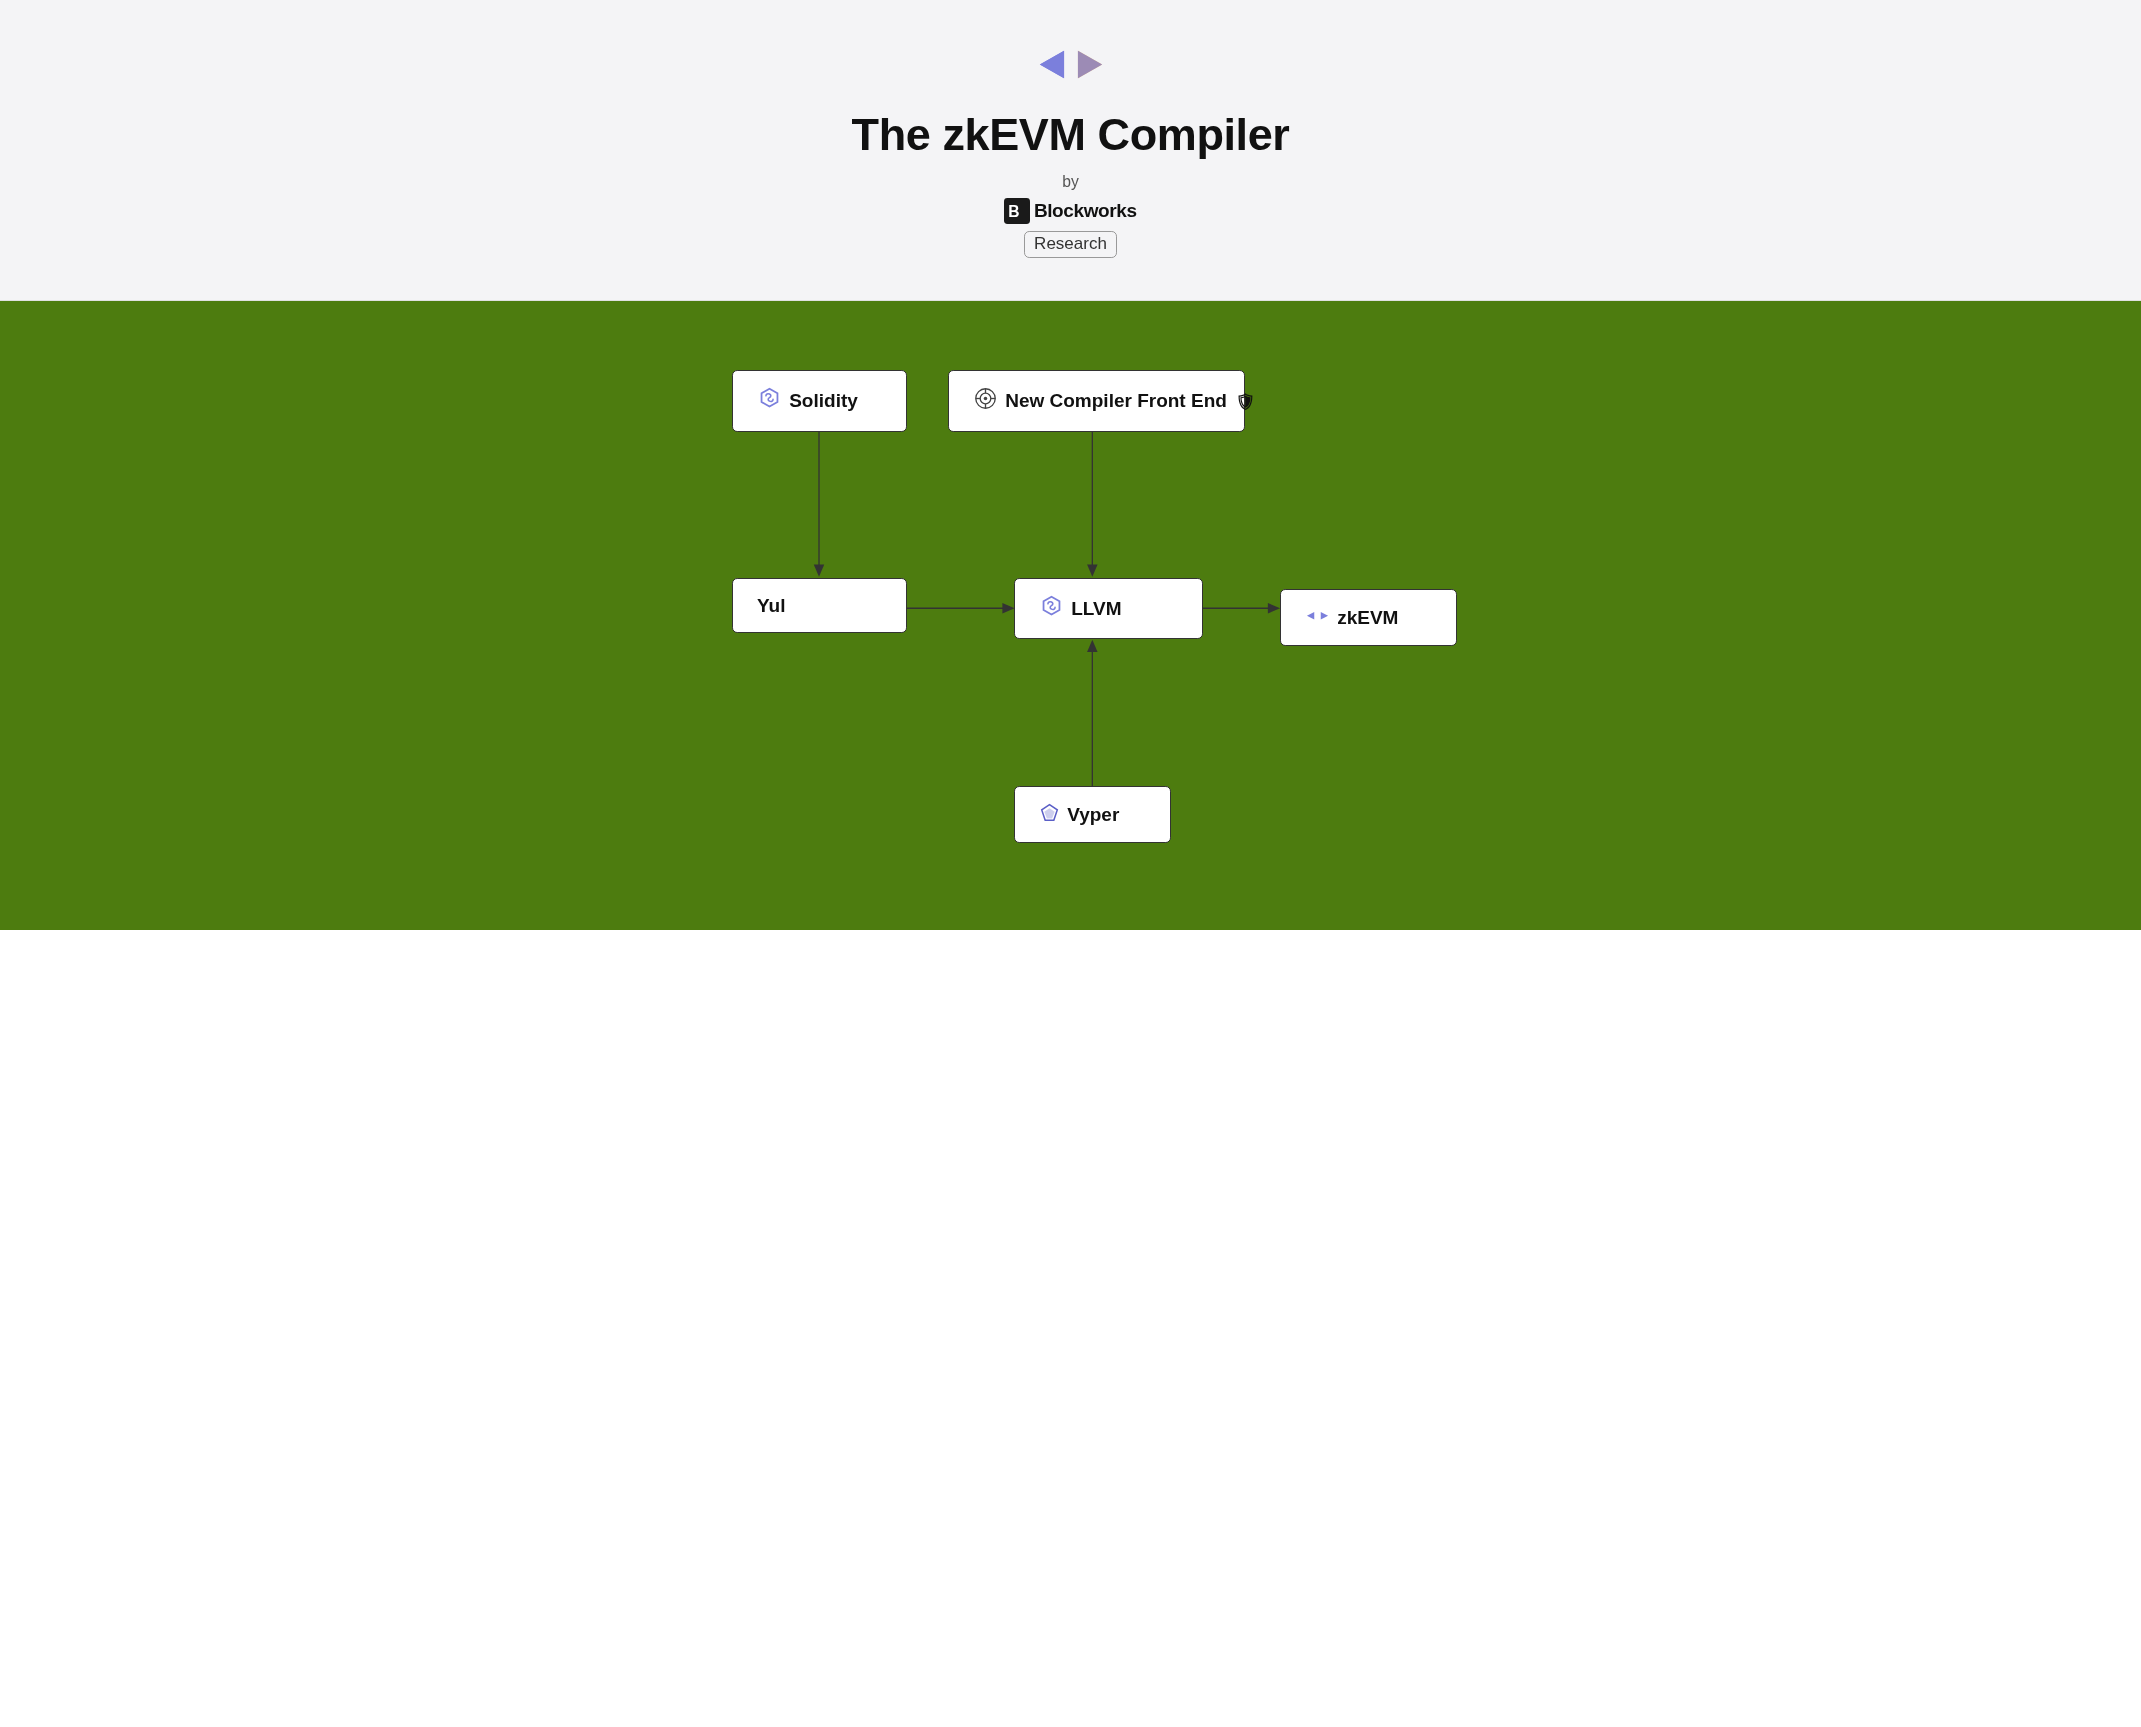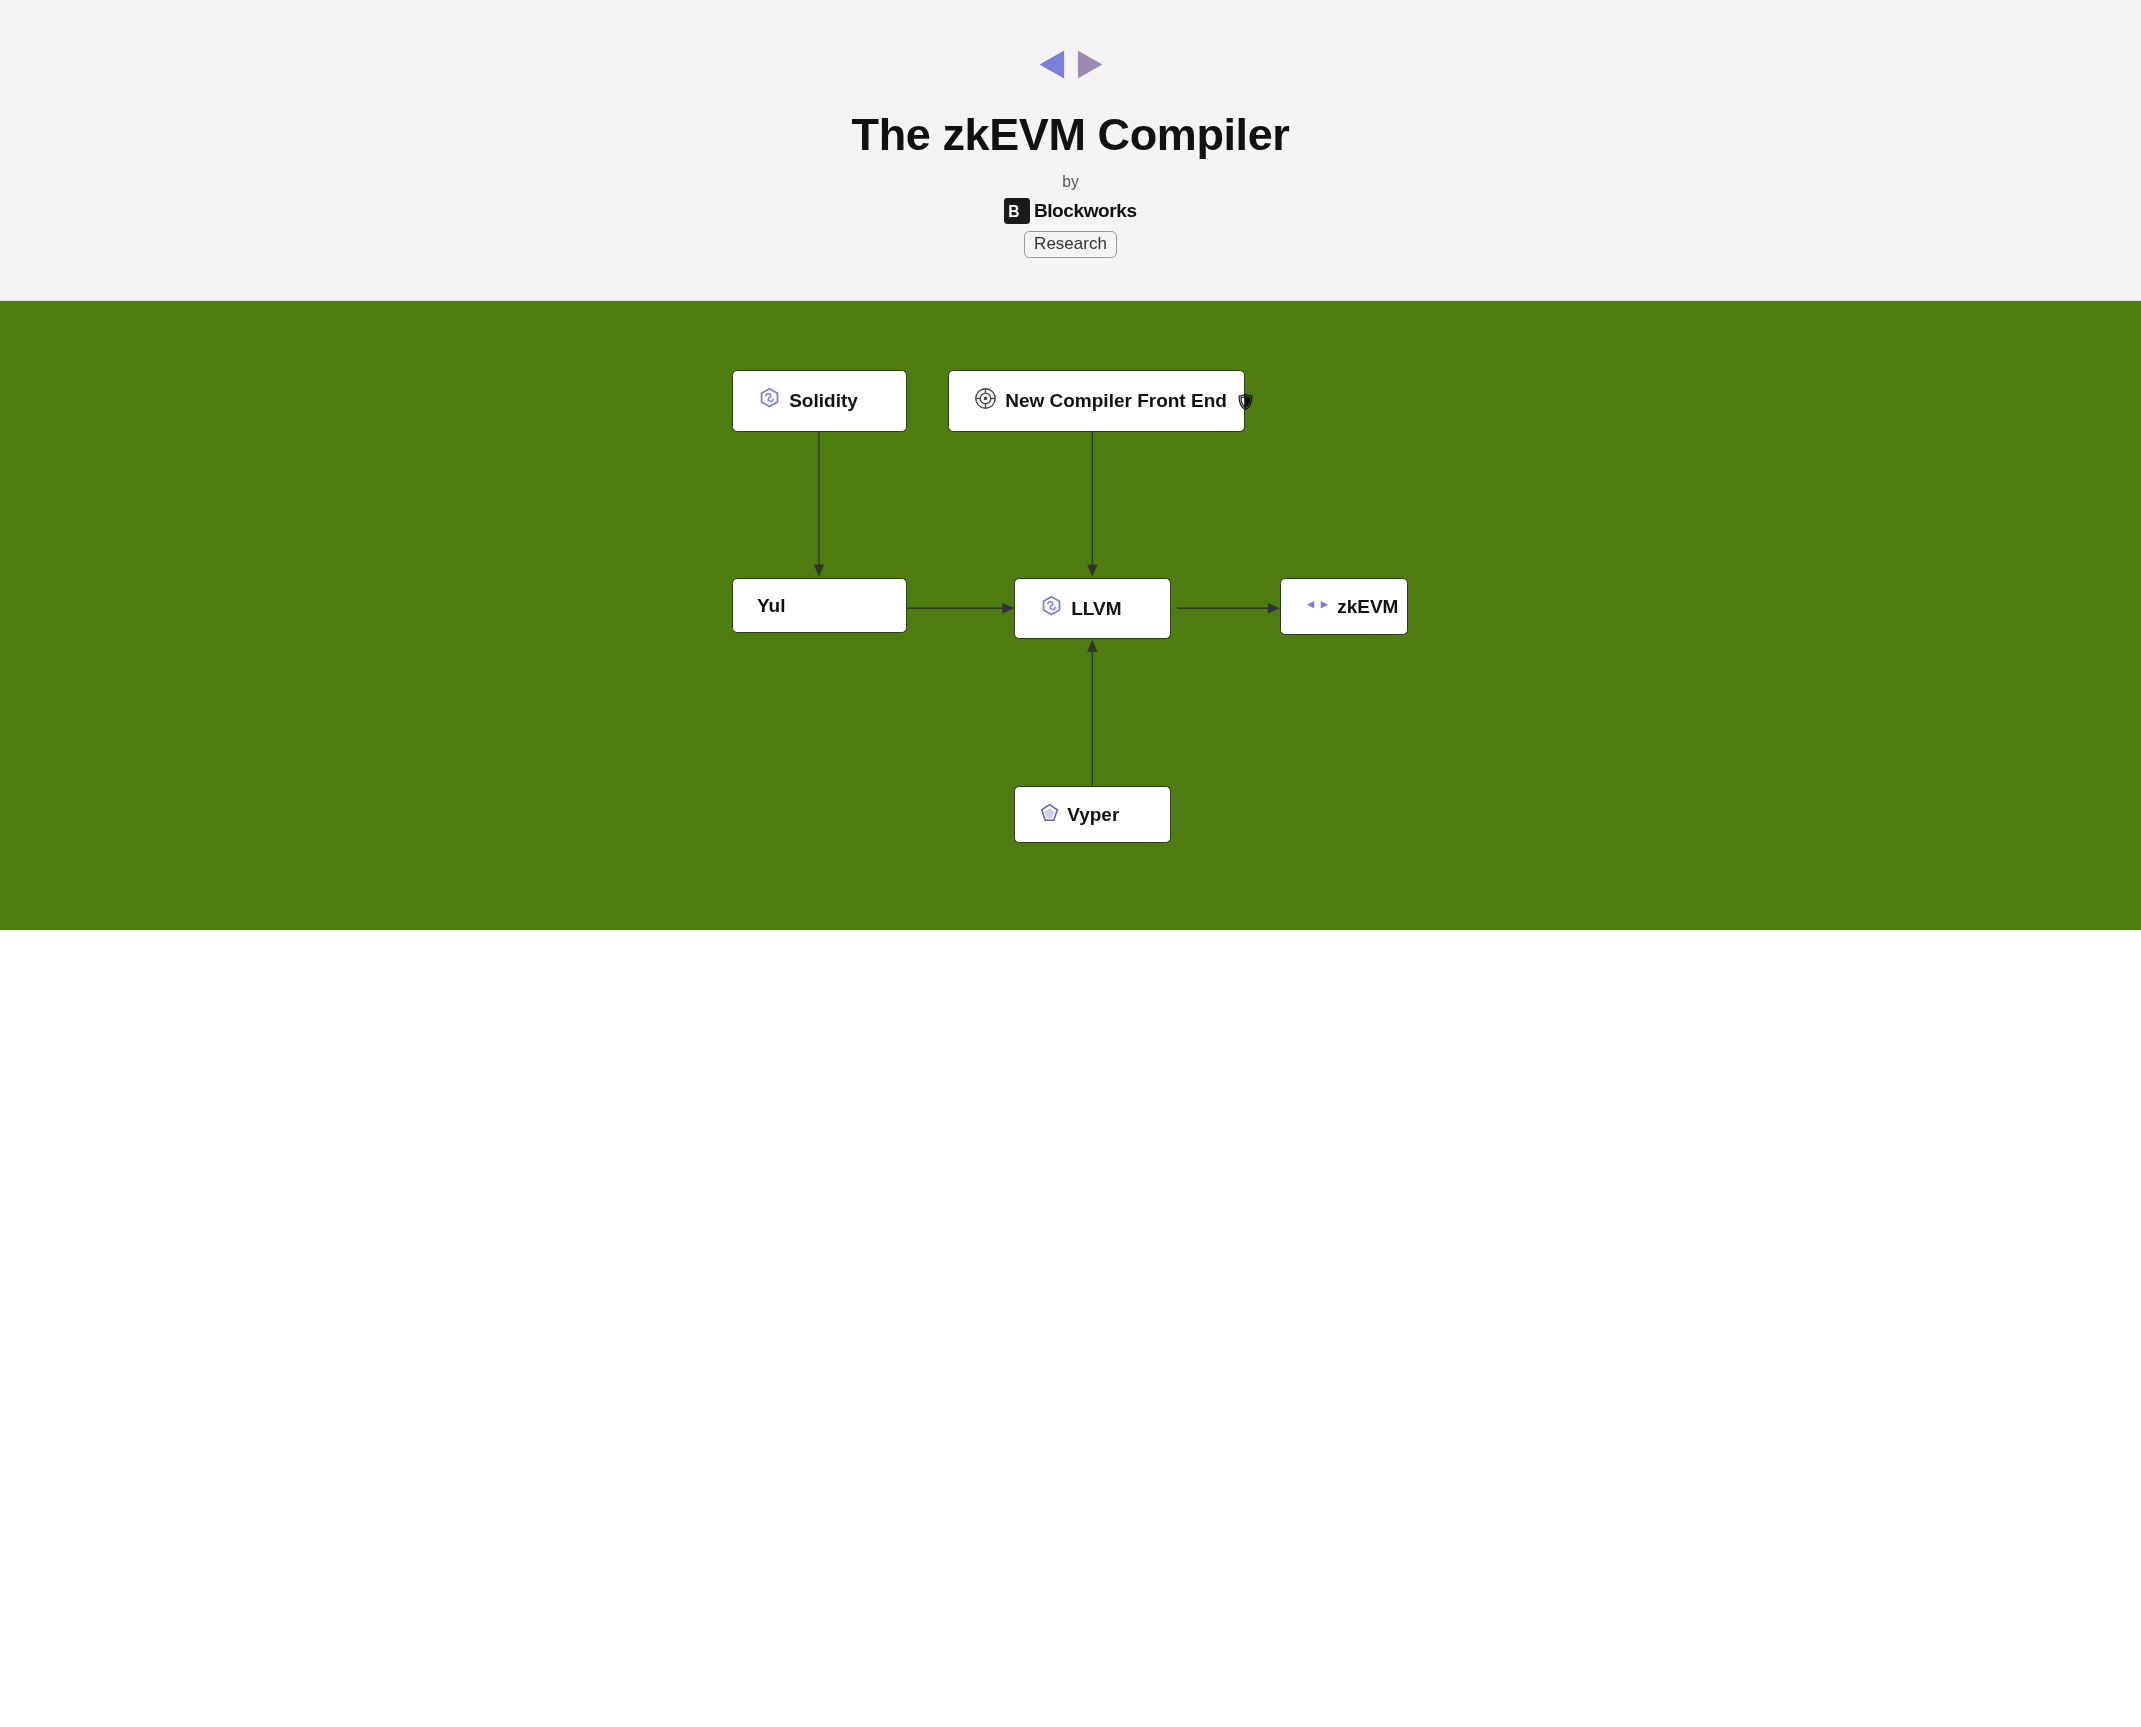--- a/index.html
+++ b/index.html
@@ -179,31 +179,31 @@
         </svg>
       </span>
       <span>New Compiler Front End</span>
       <span style="font-size:15.7px;">🛡</span>
     </div>
 
     <div class="abs-node node" style="left:37px; top:225px; width:175px;padding-left:24px;">
       <span>Yul</span>
     </div>
 
-    <div class="abs-node node" style="left:319px; top:225px; width:157px;">
+    <div class="abs-node node" style="left:319px; top:225px; width:189px;">
       <span class="node-icon">
         <svg width="23" height="23" viewBox="0 0 26 26" xmlns="http://www.w3.org/2000/svg">
           <path d="M13 2 L22 7 L22 17 L13 22 L4 17 L4 7 Z" fill="none" stroke="#7b7fdc" stroke-width="2"></path>
           <path d="M9 10 C9 8 11 7 13 8 C15 9 15 11 13 12 C11 13 11 15 13 16 C15 17 17 16 17 14" fill="none" stroke="#7b7fdc" stroke-width="1.8" stroke-linecap="round"></path>
         </svg>
       </span>
       <span>LLVM</span>
     </div>
 
-    <div class="abs-node node" style="left:585px; top:225px; width:128px;">
+    <div class="abs-node node" style="left:585px; top:236px; width:177px;">
       <span class="node-icon">
         <svg width="23" height="17.5" viewBox="0 0 50 20" xmlns="http://www.w3.org/2000/svg">
           <polygon points="18,2 2,10 18,18" fill="#7b7fdc"></polygon>
           <polygon points="32,2 48,10 32,18" fill="#7b7fdc"></polygon>
         </svg>
       </span>
       <span>zkEVM</span>
     </div>
 
     <div class="abs-node node" style="left:319px; top:433px; width:157px;">

